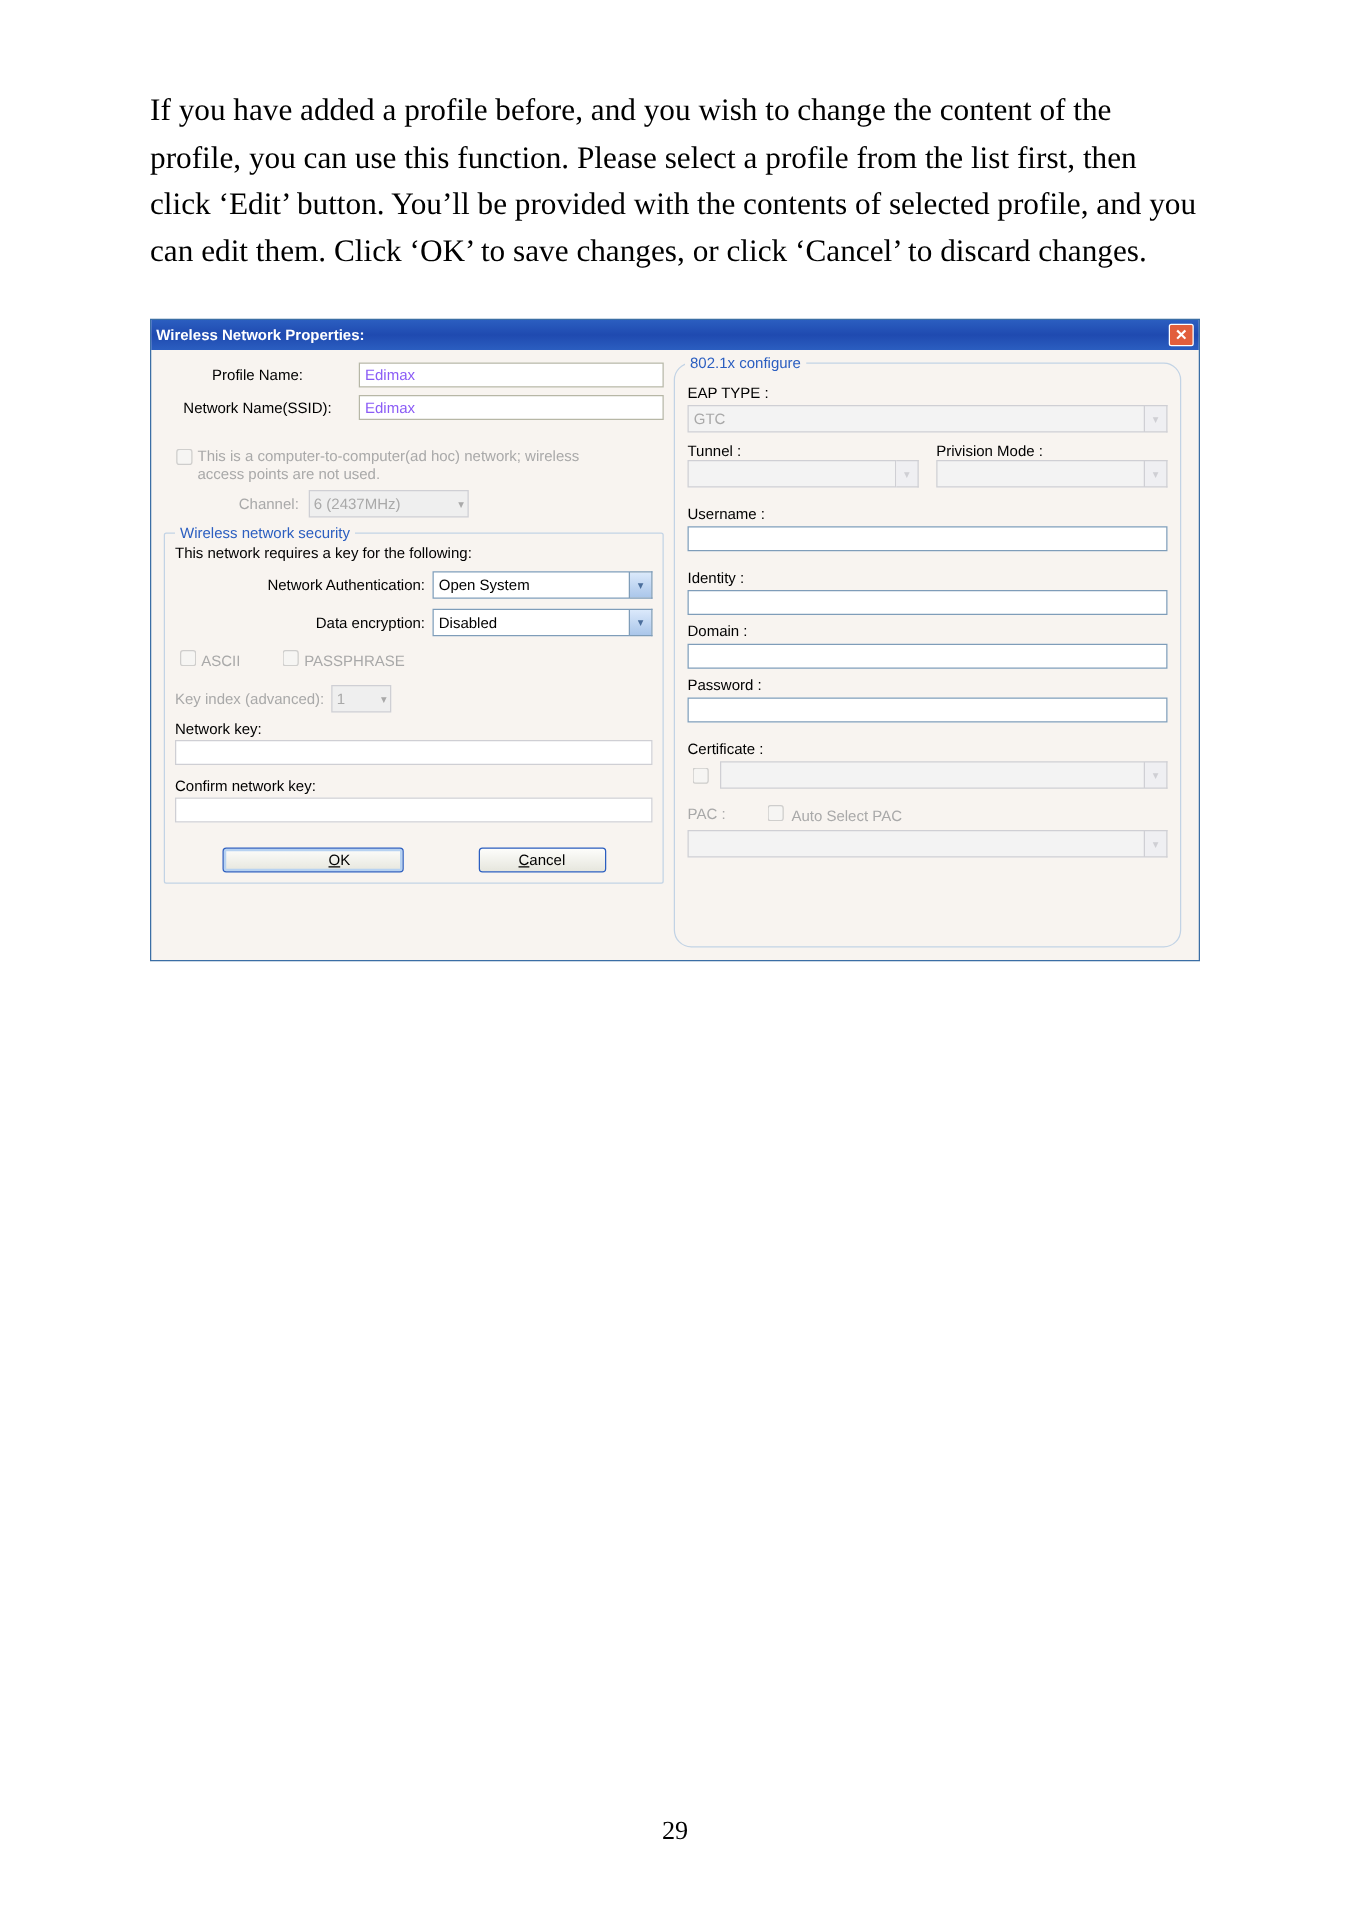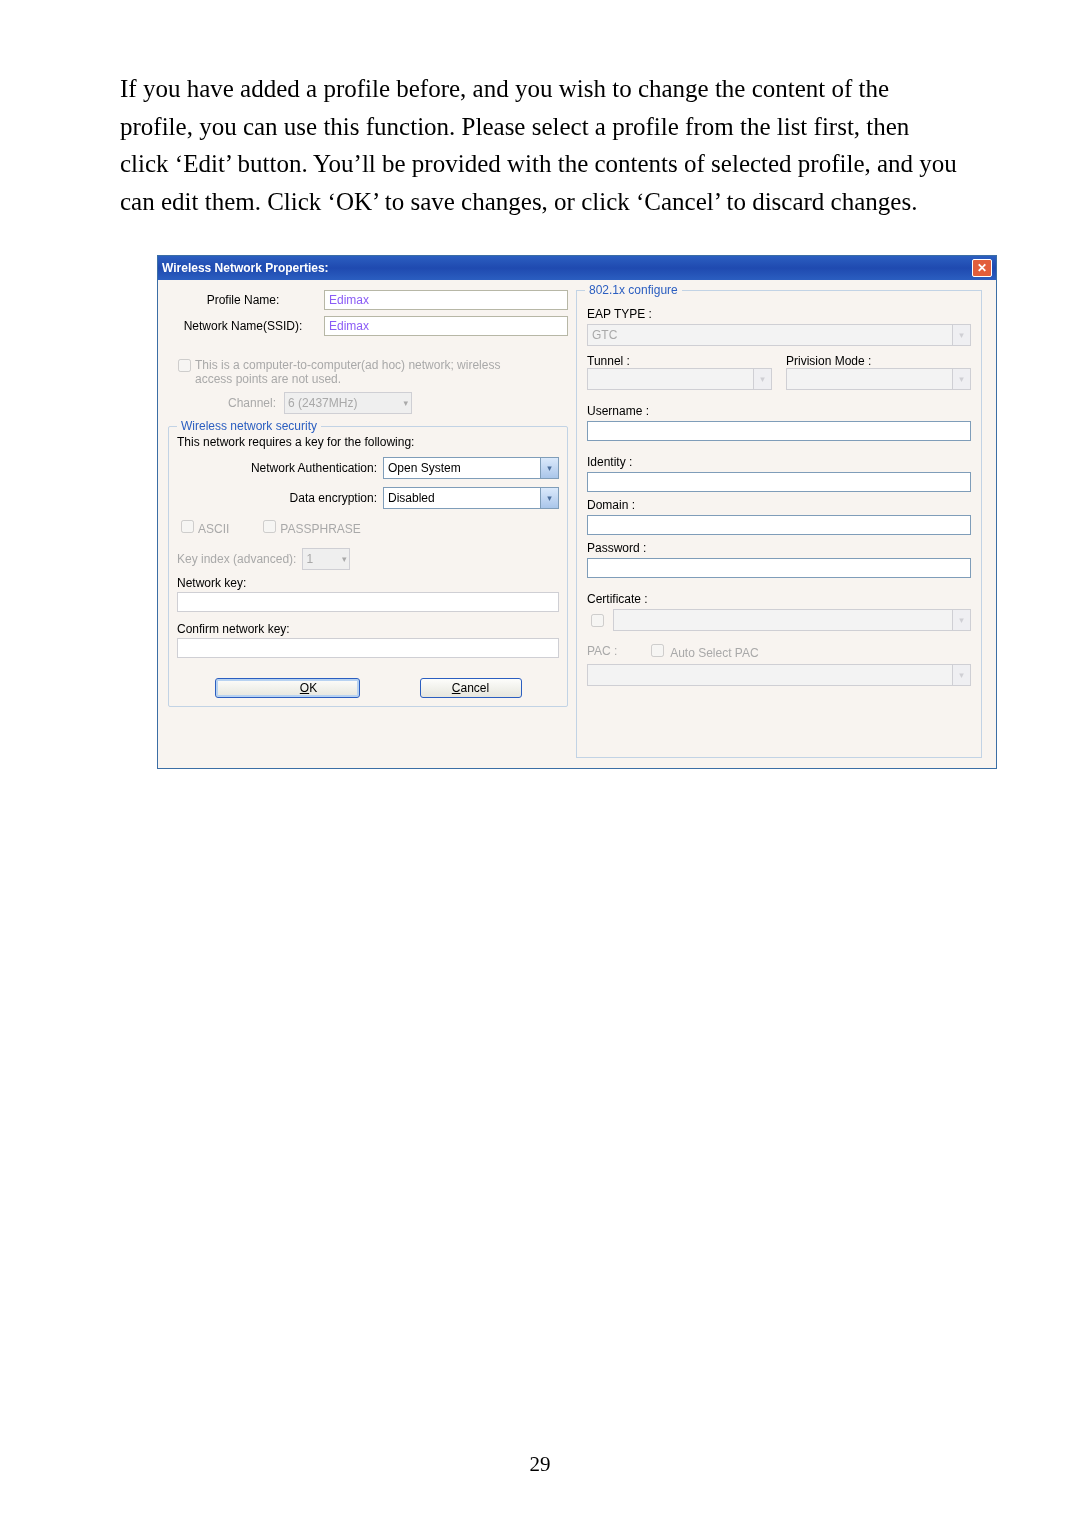--- a/index.html
+++ b/index.html
@@ -22,21 +22,20 @@
   .body-text {
     font-size: 25px;
     line-height: 1.5;
     margin-bottom: 35px;
   }
   .dialog {
     border: 1px solid #3b6ea5;
     width: 840px;
     background: #f8f4f0;
     box-sizing: border-box;
-    margin-left: 37px;
   }
   .titlebar {
     background: linear-gradient(to bottom, #2b5ec0 0%, #1f4ab0 50%, #2b5ec0 100%);
     color: #fff;
     font-family: Tahoma, sans-serif;
     font-size: 12px;
     font-weight: bold;
     padding: 3px 4px;
     display: flex;
     justify-content: space-between;
@@ -241,21 +240,21 @@
     font-family: Tahoma, sans-serif;
     font-size: 12px;
     text-align: center;
   }
   .xp-btn.default {
     box-shadow: 0 0 0 2px #b7d2f1 inset;
     padding-left: 43px;
   }
   .r-group {
     border: 1px solid #c2d3e5;
-    border-radius: 0;
+    border-radius: 14px;
     padding: 10px 10px 6px 10px;
     position: relative;
   }
   .r-row-label {
     margin: 6px 0 3px 0;
   }
   .r-input {
     border: 1px solid #7f9db9;
     background: #fff;
     height: 20px;

